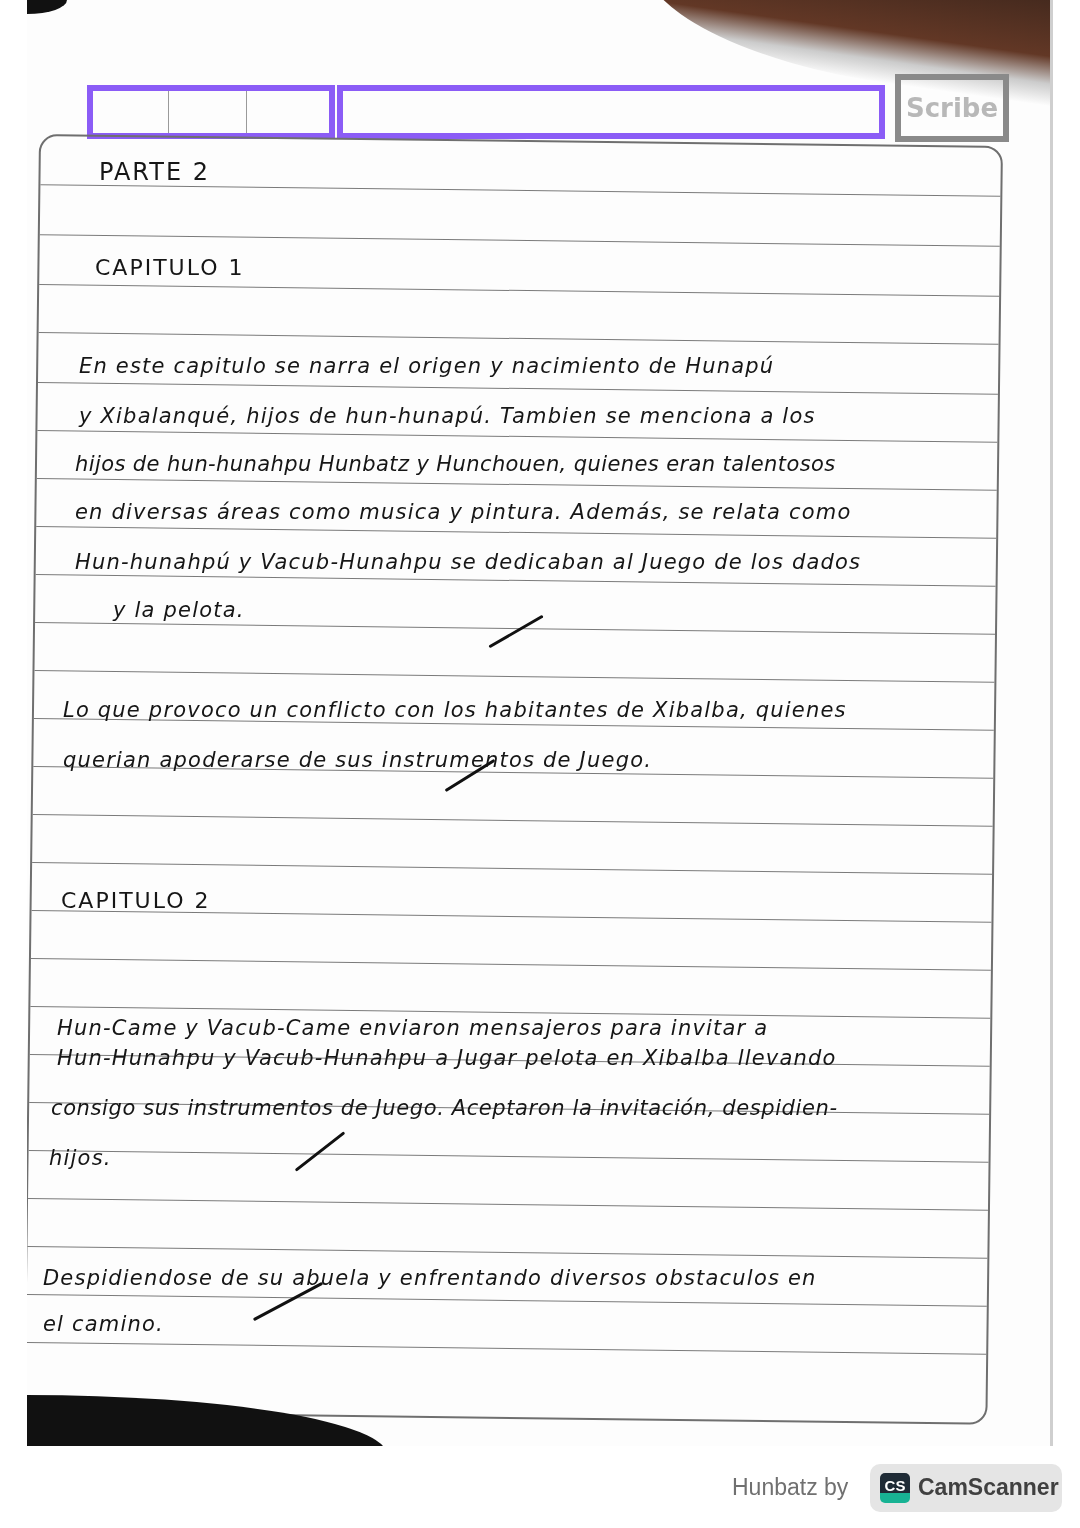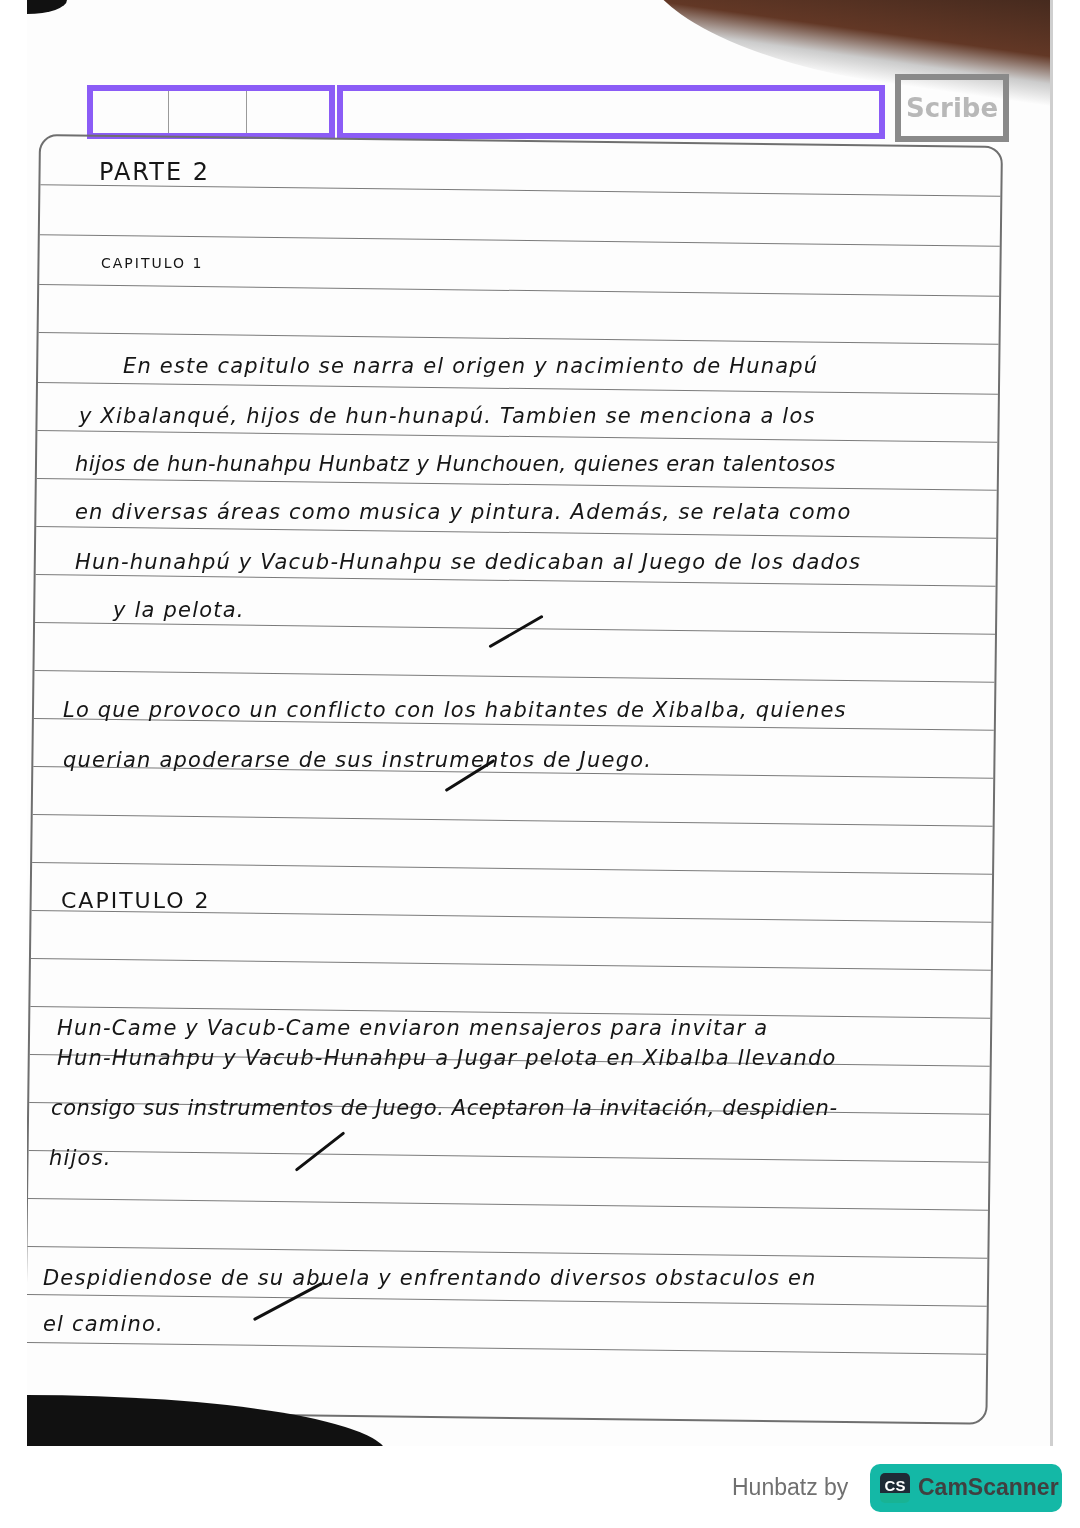--- a/index.html
+++ b/index.html
@@ -61,21 +61,21 @@
 
   .footer {
     position:absolute; left:0; top:1446px; width:1080px; height:82px; background:#fff;
   }
   .powered {
     position:absolute; left:732px; top:1474px; font-size:23px; color:#707070;
     font-family:"Liberation Sans", sans-serif;
   }
   .cs-badge {
     position:absolute; left:870px; top:1464px; width:192px; height:48px;
-    background:#14b8a6; border-radius:10px;
+    background:#e5e5e5; border-radius:10px;
   }
   .cs-logo {
     position:absolute; left:10px; top:9px; width:30px; height:30px; border-radius:5px;
     background:linear-gradient(180deg,#1f2b36 0%,#1f2b36 68%,#18b394 68%,#18b394 100%);
     color:#fff; font-weight:bold; font-size:15px; text-align:center; line-height:26px;
     font-family:"Liberation Sans", sans-serif;
   }
   .cs-name {
     position:absolute; left:48px; top:10px; font-size:23px; color:#404040;
     font-family:"Liberation Sans", sans-serif; font-weight:bold;
@@ -119,23 +119,23 @@
     <div class="rule" style="top:966px"></div>
     <div class="rule" style="top:1014px"></div>
     <div class="rule" style="top:1062px"></div>
     <div class="rule" style="top:1110px"></div>
     <div class="rule" style="top:1158px"></div>
     <div class="rule" style="top:1206px"></div>
   </div>
 
   <div class="hw heading" style="left:72px; top:158px;">PARTE 2</div>
 
-  <div class="hw heading" style="left:68px; top:255px; font-size:14px;margin-left:6px;">CAPITULO 1</div>
+  <div class="hw heading" style="left:68px; top:255px; font-size:22px;">CAPITULO 1</div>
 
-  <div class="hw" style="left:52px; top:354px;margin-left:44px;">En este capitulo se narra el origen y nacimiento de Hunapú</div>
+  <div class="hw" style="left:52px; top:354px;">En este capitulo se narra el origen y nacimiento de Hunapú</div>
   <div class="hw" style="left:52px; top:404px;">y Xibalanqué, hijos de hun-hunapú. Tambien se menciona a los</div>
   <div class="hw" style="left:48px; top:452px; letter-spacing:0.4px;">hijos de hun-hunahpu Hunbatz y Hunchouen, quienes eran talentosos</div>
   <div class="hw" style="left:48px; top:500px;">en diversas áreas como musica y pintura. Además, se relata como</div>
   <div class="hw" style="left:48px; top:550px;">Hun-hunahpú y Vacub-Hunahpu se dedicaban al Juego de los dados</div>
   <div class="hw" style="left:48px; top:598px;margin-left:38px;">y la pelota.</div>
 
   <div class="tick" style="left:458px; top:630px; width:62px; transform:rotate(-30deg);"></div>
 
   <div class="hw" style="left:36px; top:698px;">Lo que provoco un conflicto con los habitantes de Xibalba, quienes</div>
   <div class="hw" style="left:36px; top:748px;">querian apoderarse de sus instrumentos de Juego.</div>

